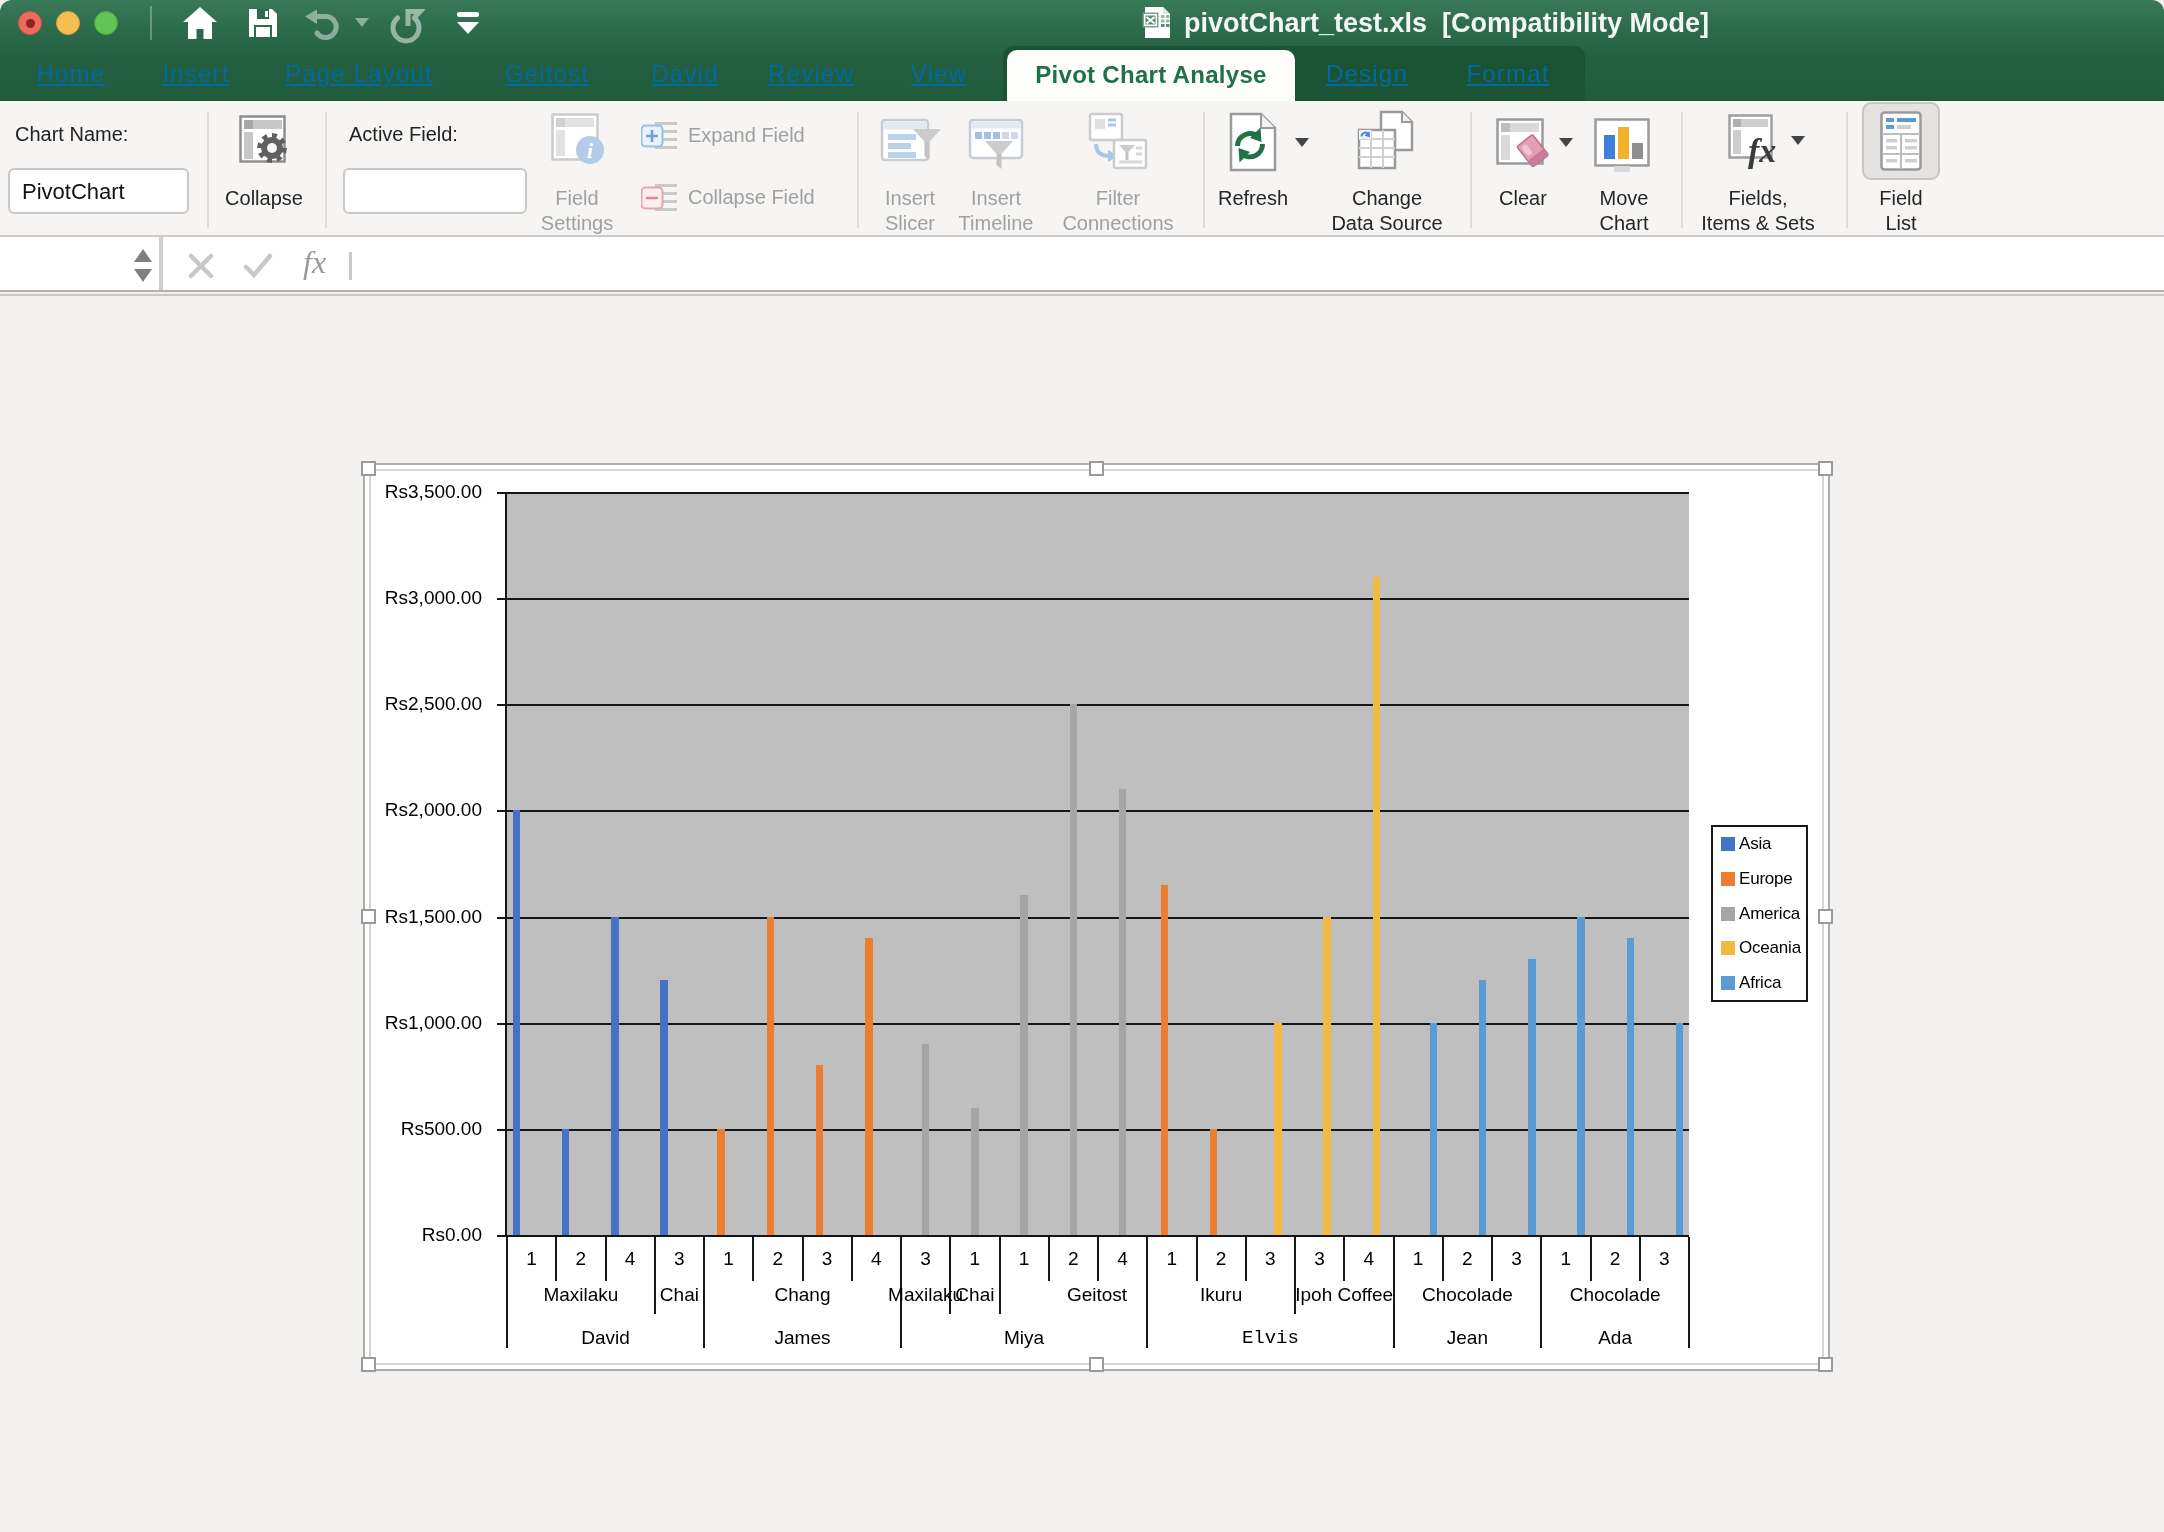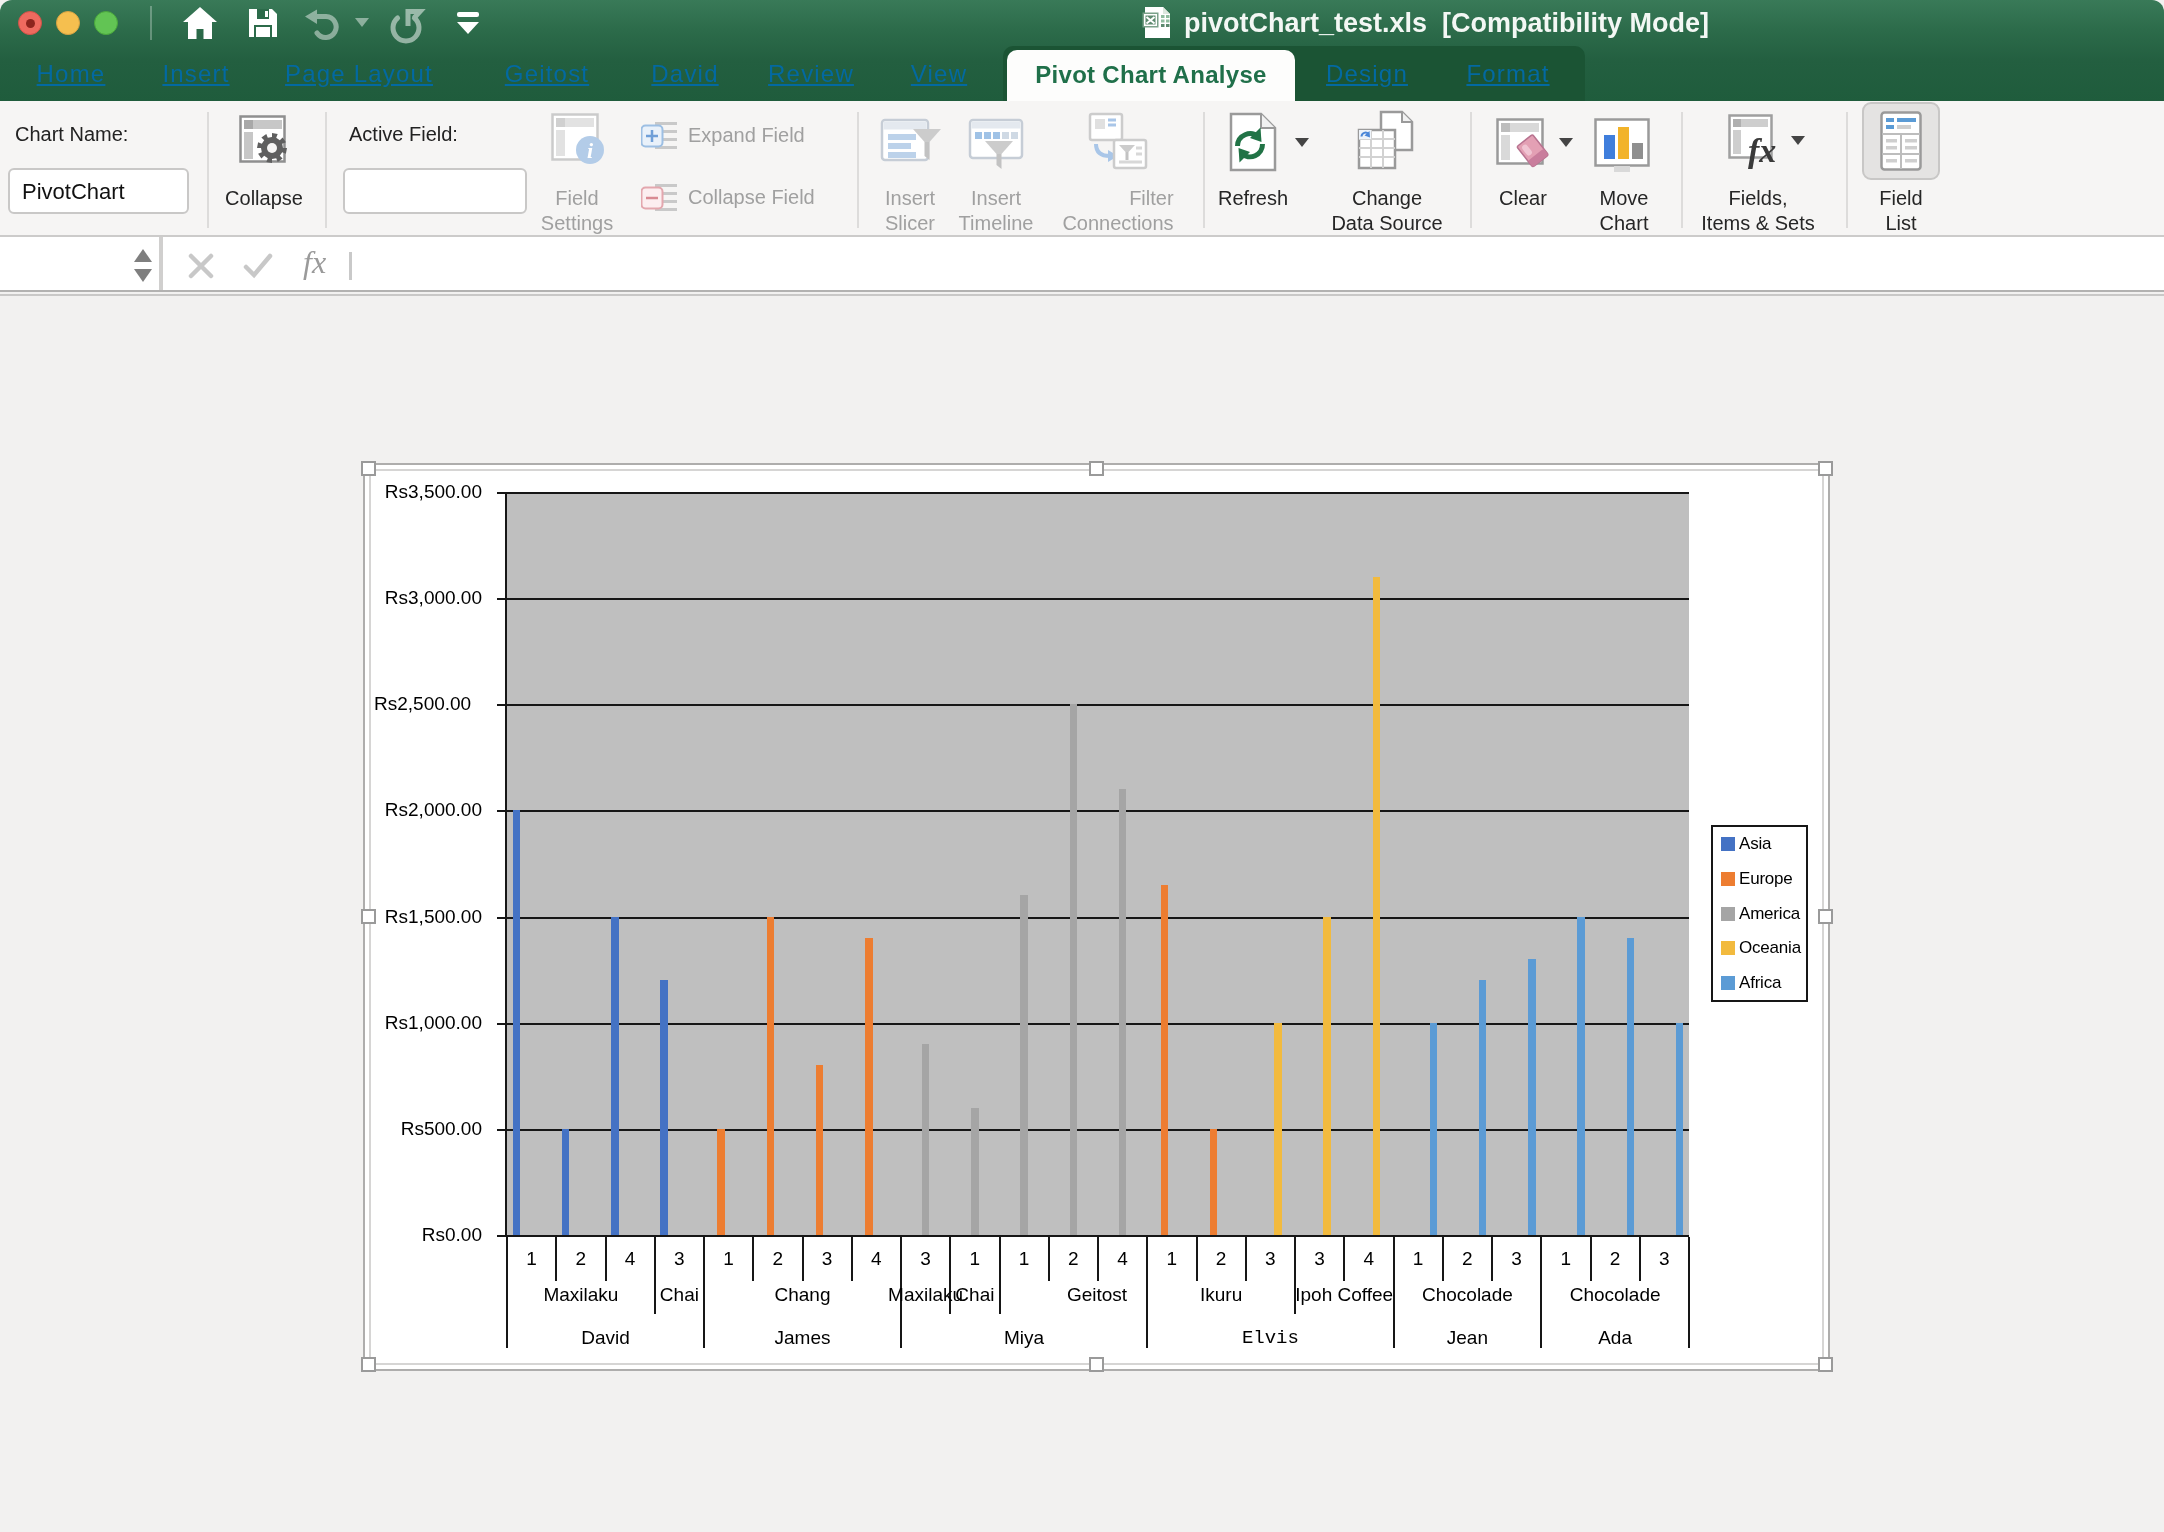--- a/index.html
+++ b/index.html
@@ -142,21 +142,21 @@
 <rect x="4" y="2" width="32" height="26" rx="2" fill="#ffffff" stroke="#cccccc" stroke-width="2.5"></rect>
 <rect x="9" y="7" width="10" height="10" fill="#e0e0e0"></rect>
 <path d="M22 8 h8 m-8 5 h8" stroke="#a9c6e8" stroke-width="3"></path>
 <path d="M10 32 q0 12 14 12" fill="none" stroke="#a9c6e8" stroke-width="4"></path>
 <polygon points="22,38 22,50 32,44" fill="#a9c6e8"></polygon>
 <rect x="28" y="28" width="32" height="28" rx="2" fill="#ffffff" stroke="#cccccc" stroke-width="2.5"></rect>
 <polygon points="33,33 49,33 42.5,40 39.5,40" fill="#cccccc"></polygon>
 <rect x="39.5" y="40" width="3" height="8" fill="#c2c2c2"></rect>
 <path d="M50 36 h6 m-6 6 h6 m-23 8 h23" stroke="#d8d8d8" stroke-width="3"></path>
 </svg>
-<div class="ab riblab ribgray cx" style="left:1118px;top:186px;text-align:right;">Filter<br>Connections</div>
+<div class="ab riblab ribgray cx" style="left:1118px;top:186px;">Filter<br>Connections</div>
 <svg class="ab" style="left:1222px;top:112px;" width="62" height="62" viewBox="0 0 62 62">
 <path d="M9 2 H39 L53 16 V58 H9 Z" fill="#ffffff" stroke="#9a9a9a" stroke-width="2.5"></path>
 <path d="M39 2 V16 H53" fill="#f1f1f1" stroke="#9a9a9a" stroke-width="2"></path>
 <path d="M15.5 34 a12.5 12.5 0 0 1 21 -9" fill="none" stroke="#217346" stroke-width="5"></path>
 <polygon points="38.5,15.5 39.5,30 28,26" fill="#217346"></polygon>
 <path d="M40.5 32 a12.5 12.5 0 0 1 -21 9.5" fill="none" stroke="#217346" stroke-width="5"></path>
 <polygon points="17.5,50.5 16.5,36 28,40" fill="#217346"></polygon>
 </svg>
 <div class="ab" style="left:1295px;top:138px;width:0;height:0;border-left:7px solid transparent;border-right:7px solid transparent;border-top:9px solid #444;"></div>
 <div class="ab riblab cx" style="left:1253px;top:186px;">Refresh</div>
@@ -246,21 +246,21 @@
 <div class="ab" style="left:497.0px;top:492.0px;width:8px;height:2px;background:#161616;"></div>
 <div class="ab" style="left:497.0px;top:598.1px;width:8px;height:2px;background:#161616;"></div>
 <div class="ab" style="left:497.0px;top:704.3px;width:8px;height:2px;background:#161616;"></div>
 <div class="ab" style="left:497.0px;top:810.4px;width:8px;height:2px;background:#161616;"></div>
 <div class="ab" style="left:497.0px;top:916.6px;width:8px;height:2px;background:#161616;"></div>
 <div class="ab" style="left:497.0px;top:1022.7px;width:8px;height:2px;background:#161616;"></div>
 <div class="ab" style="left:497.0px;top:1128.9px;width:8px;height:2px;background:#161616;"></div>
 <div class="ab" style="left:497.0px;top:1235.0px;width:8px;height:2px;background:#161616;"></div>
 <div class="ab" style="left:374px;top:492.0px;width:108px;text-align:right;font-size:19px;color:#000;transform:translateY(-50%);">Rs3,500.00</div>
 <div class="ab" style="left:374px;top:598.1px;width:108px;text-align:right;font-size:19px;color:#000;transform:translateY(-50%);">Rs3,000.00</div>
-<div class="ab" style="left:374px;top:704.3px;width:108px;text-align:left;font-size:19px;color:#000;transform:translateY(-50%);">Rs2,500.00</div>
+<div class="ab" style="left:374px;top:704.3px;width:108px;text-align:right;font-size:19px;color:#000;transform:translateY(-50%);">Rs2,500.00</div>
 <div class="ab" style="left:374px;top:810.4px;width:108px;text-align:right;font-size:19px;color:#000;transform:translateY(-50%);">Rs2,000.00</div>
 <div class="ab" style="left:374px;top:916.6px;width:108px;text-align:right;font-size:19px;color:#000;transform:translateY(-50%);">Rs1,500.00</div>
 <div class="ab" style="left:374px;top:1022.7px;width:108px;text-align:right;font-size:19px;color:#000;transform:translateY(-50%);">Rs1,000.00</div>
 <div class="ab" style="left:374px;top:1128.9px;width:108px;text-align:right;font-size:19px;color:#000;transform:translateY(-50%);">Rs500.00</div>
 <div class="ab" style="left:374px;top:1235.0px;width:108px;text-align:right;font-size:19px;color:#000;transform:translateY(-50%);">Rs0.00</div>
 <div class="bar" style="left:512.7px;top:810.4px;width:7.6px;height:424.6px;background:#4472c4;"></div>
 <div class="bar" style="left:561.9px;top:1128.9px;width:7.6px;height:106.1px;background:#4472c4;"></div>
 <div class="bar" style="left:611.2px;top:916.6px;width:7.6px;height:318.4px;background:#4472c4;"></div>
 <div class="bar" style="left:660.4px;top:980.3px;width:7.6px;height:254.7px;background:#4472c4;"></div>
 <div class="bar" style="left:717.3px;top:1128.9px;width:7.6px;height:106.1px;background:#ed7d31;"></div>

